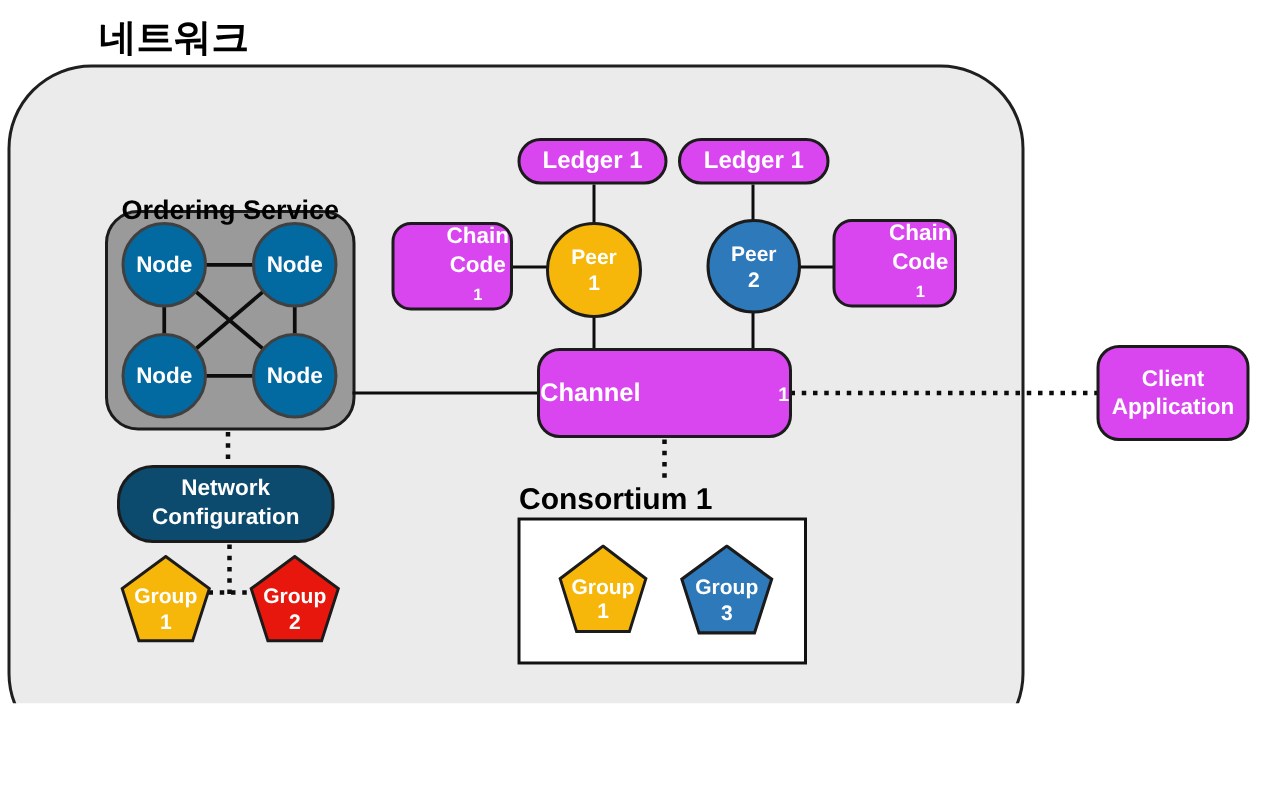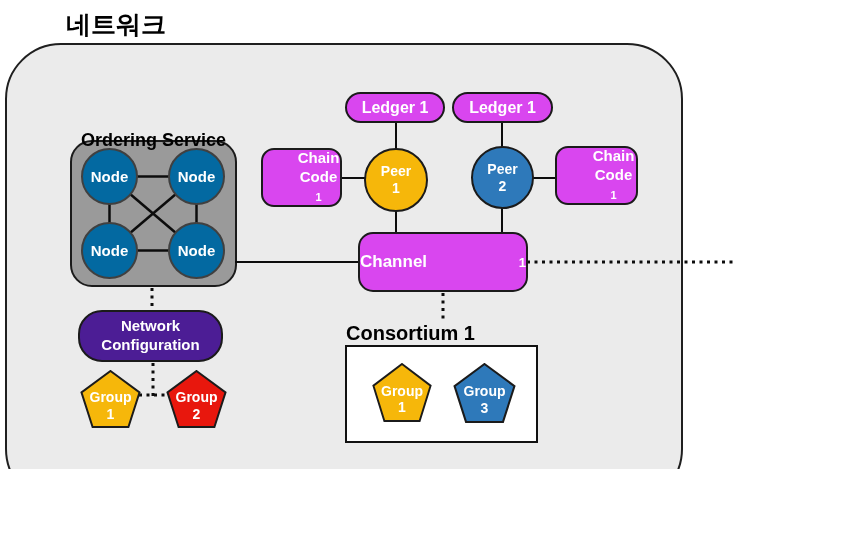--- a/index.html
+++ b/index.html
@@ -10,21 +10,21 @@
 
   .container{position:absolute;left:5px;top:43px;width:678px;height:462px;
     background:#ebebeb;border:2px solid #1f1f1f;border-radius:56px;box-sizing:border-box;}
 
   .connectors{position:absolute;left:0;top:0;width:854px;height:533px;pointer-events:none;}
 
   .shape{position:absolute;box-sizing:border-box;display:flex;align-items:center;justify-content:center;
     text-align:center;color:#fff;}
   .rounded{border:2px solid #1b1b1b;}
   .green{background:#d946ef;}
-  .graybox{background:#4c1d95;}
+  .graybox{background:#0c4a6e;}
 
   .ordering-label{position:absolute;left:70px;top:106px;width:167px;text-align:center;
     font-size:18px;font-weight:700;color:#000;margin-top:24px;}
   .ordering-box{position:absolute;left:70px;top:140px;width:167px;height:147px;
     background:#9a9a9a;border:2px solid #1b1b1b;border-radius:22px;box-sizing:border-box;}
 
   .node{width:57px;height:57px;border-radius:50%;background:#0369a1;border:2px solid #404040;
     font-size:15px;font-weight:700;}
 
   .pill{border-radius:16px;font-size:16px;font-weight:600;}
@@ -127,20 +127,26 @@
       <div>Peer</div>
       <div>2</div>
     </div>
   </div>
 
   <div class="shape rounded green channel" style="left:358px;top:232px;width:170px;height:60px;">
     <span>Channel</span>
       <span class="num">1</span>
   </div>
 
+  <div class="shape rounded green client" style="left:731px;top:230px;width:102px;height:64px;">
+    <div>
+      <div>Client</div>
+      <div>Application</div>
+    </div>
+  </div>
 
   <div class="shape rounded graybox netconfig" style="left:78px;top:310px;width:145px;height:52px;">
     <div>
       <div>Network</div>
       <div>Configuration</div>
     </div>
   </div>
 
   <div class="pentagon" style="left:79px;top:370px;width:63px;height:62px;">
     <svg viewBox="0 0 64 62" preserveAspectRatio="none">

